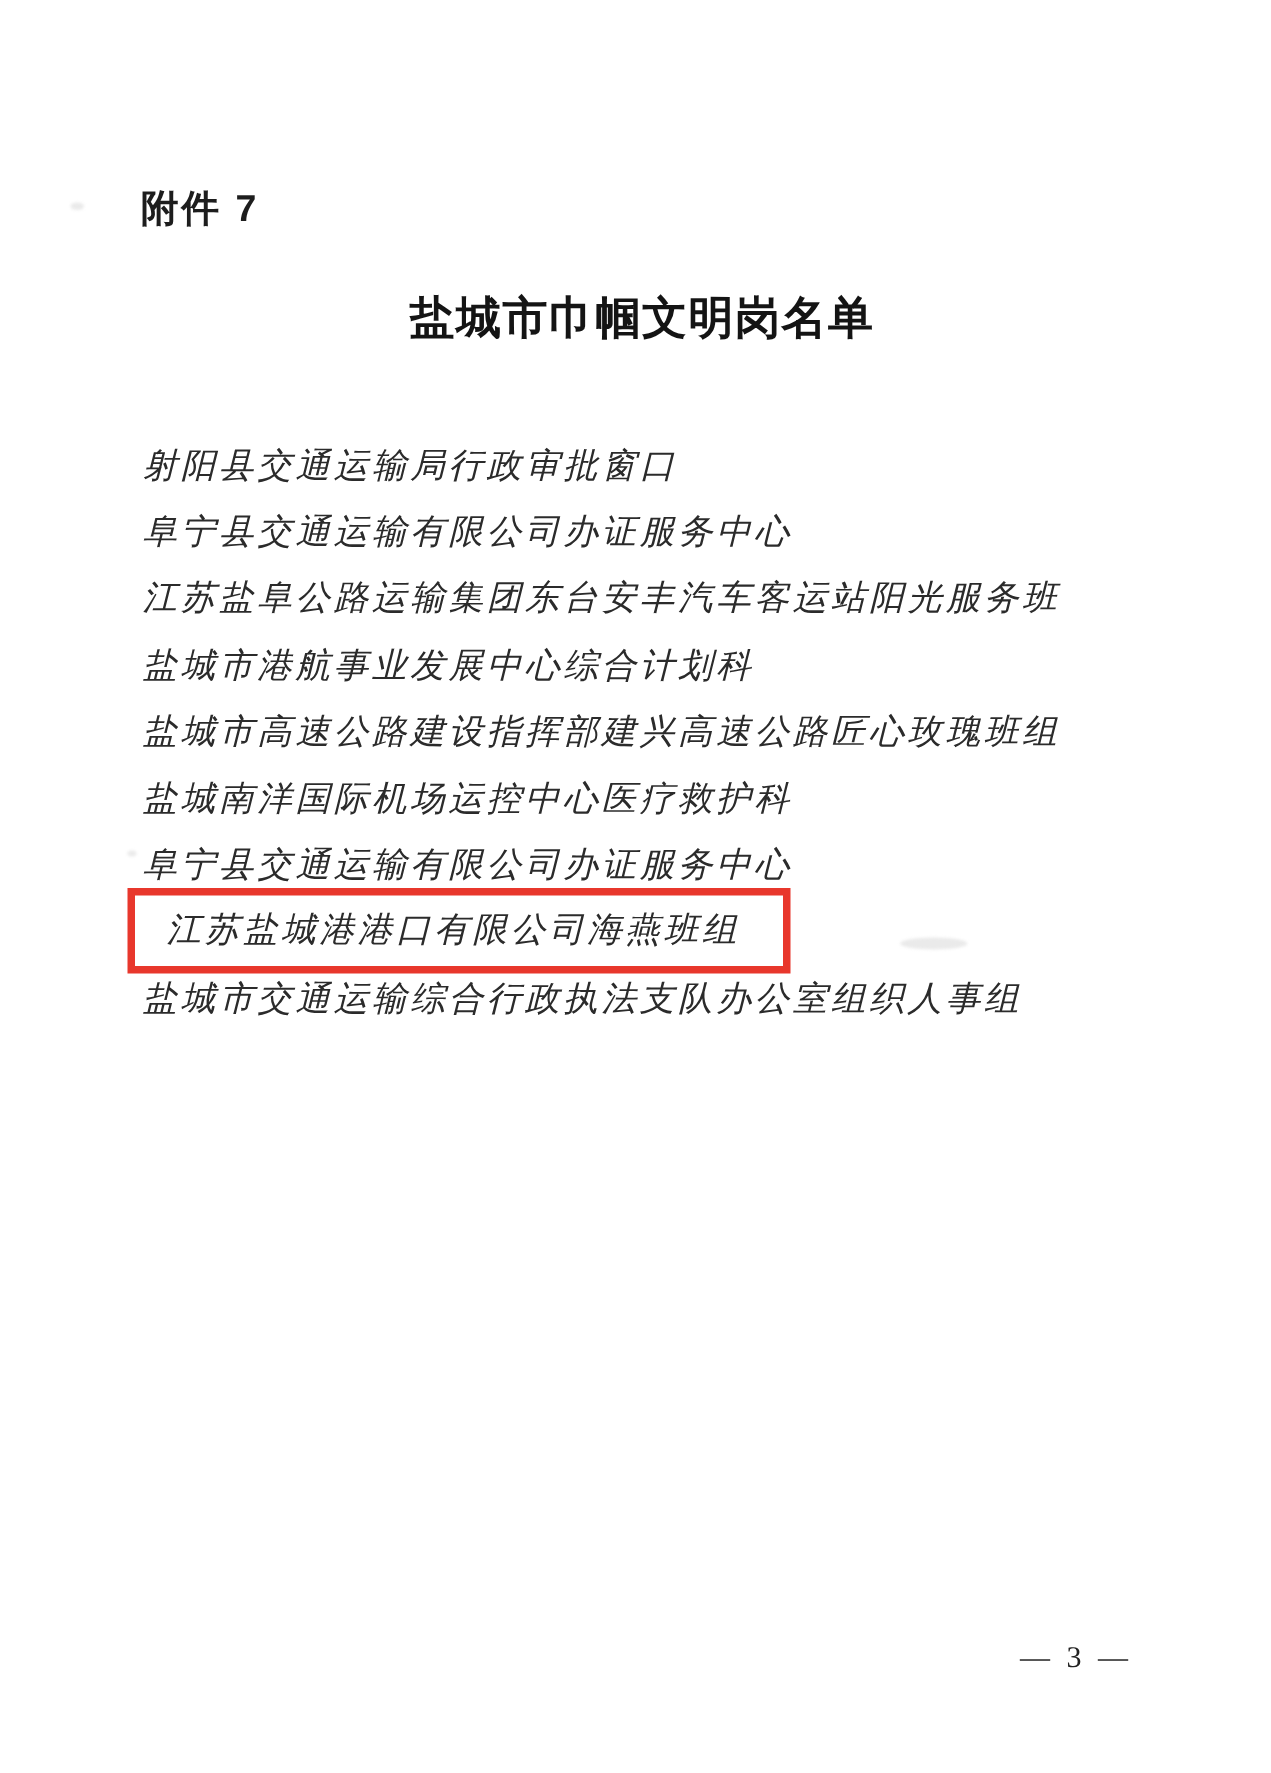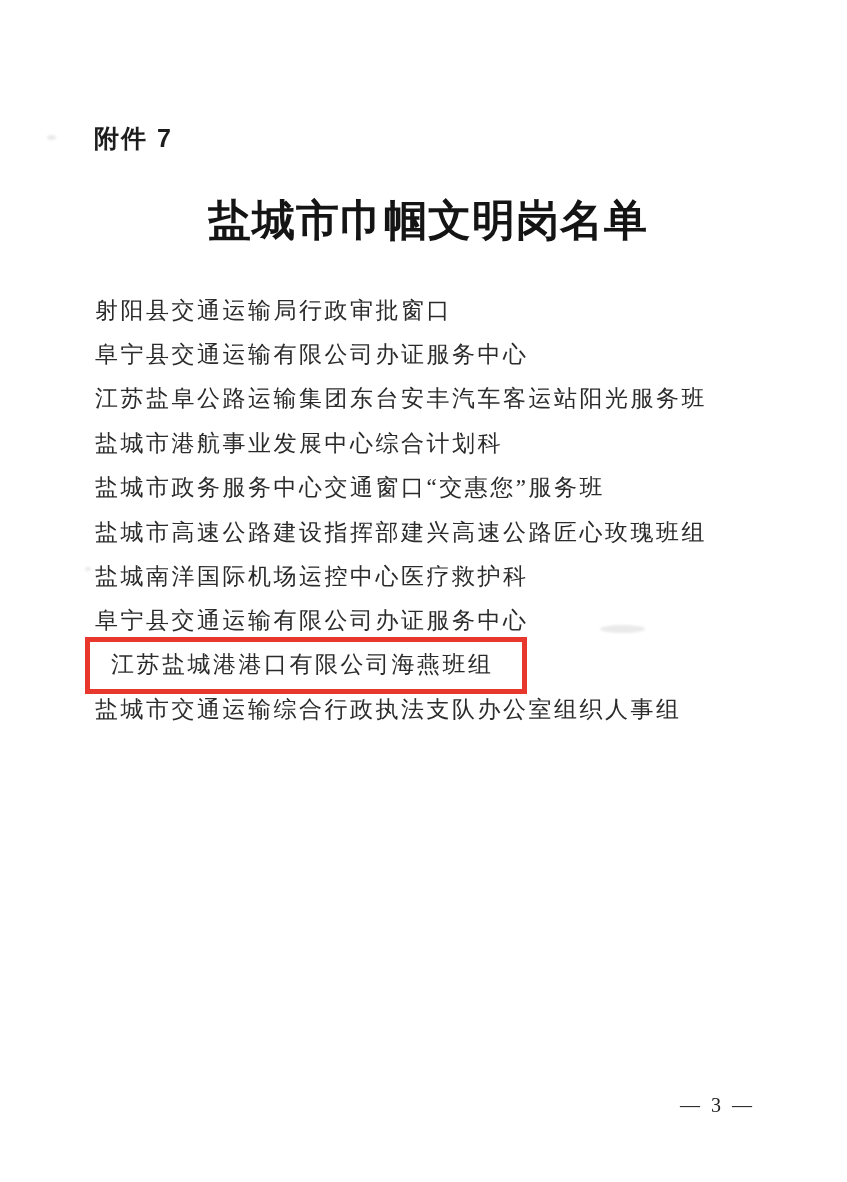--- a/index.html
+++ b/index.html
@@ -26,21 +26,21 @@
     color: #1d1d1d;
     letter-spacing: 2px;
   }
   .doc-title {
     position: absolute;
     left: 0;
     right: 0;
     top: 192px;
     text-align: center;
     padding-left: 9px;
-    font-size: 43px;
+    font-size: 30px;
     font-weight: bold;
     color: #141414;
     letter-spacing: 1px;
     font-family: Liberation Serif, serif;
   }
   .list {
     position: absolute;
     left: 95px;
     top: 288px;
     right: 40px;
@@ -49,20 +49,21 @@
     height: 44.4px;
     display: flex;
     align-items: center;
     font-size: 23px;
     letter-spacing: 2.5px;
     color: #2b2b2b;
     white-space: nowrap;
   }
   .row-text {
     display: inline-block;
+    font-style: italic;
   }
   .boxed {
     position: relative;
     z-index: 2;
     border: 5px solid #e8372c;
     padding: 7px 28px 9px 21px;
     margin-left: -10px;
     background: transparent;
   }
   .page-number {
@@ -102,23 +103,20 @@
     <div class="row">
       <span class="row-text">阜宁县交通运输有限公司办证服务中心</span>
     </div>
     <div class="row">
       <span class="row-text">江苏盐阜公路运输集团东台安丰汽车客运站阳光服务班</span>
     </div>
     <div class="row">
       <span class="row-text">盐城市港航事业发展中心综合计划科</span>
     </div>
     <div class="row">
-      <span class="row-text">盐城市政务服务中心交通窗口“交惠您”服务班</span>
-    </div>
-    <div class="row">
       <span class="row-text">盐城市高速公路建设指挥部建兴高速公路匠心玫瑰班组</span>
     </div>
     <div class="row">
       <span class="row-text">盐城南洋国际机场运控中心医疗救护科</span>
     </div>
     <div class="row">
       <span class="row-text">阜宁县交通运输有限公司办证服务中心</span>
     </div>
     <div class="row">
       <span class="row-text boxed" style="border-color: rgb(232, 55, 44);">江苏盐城港港口有限公司海燕班组</span>

